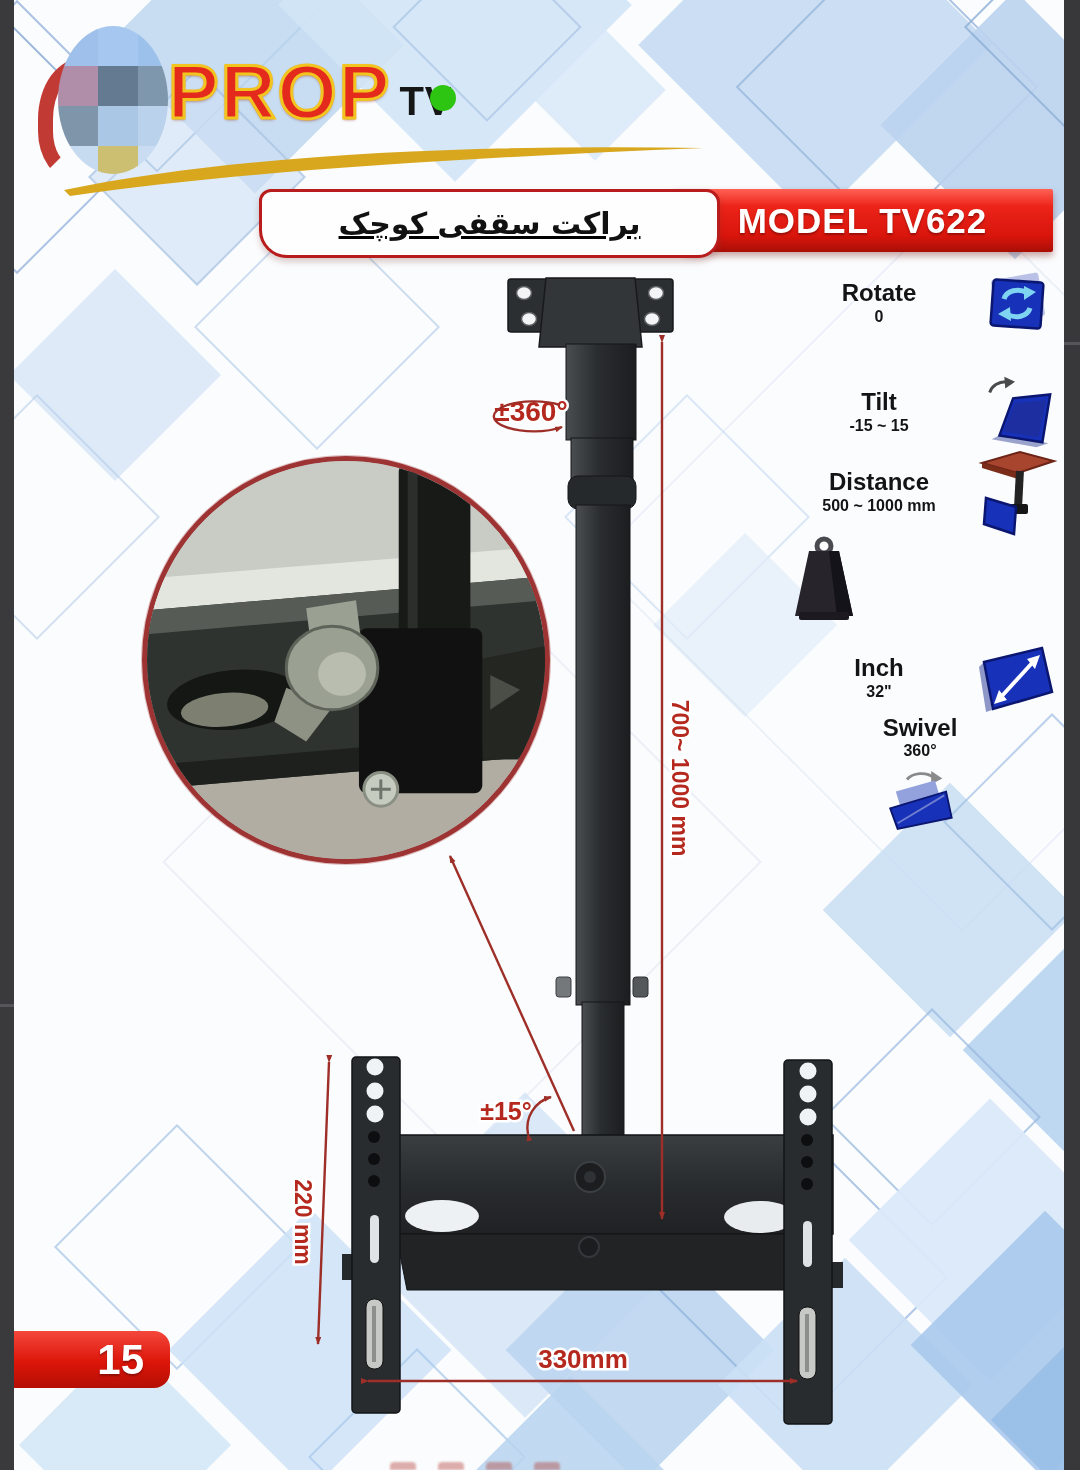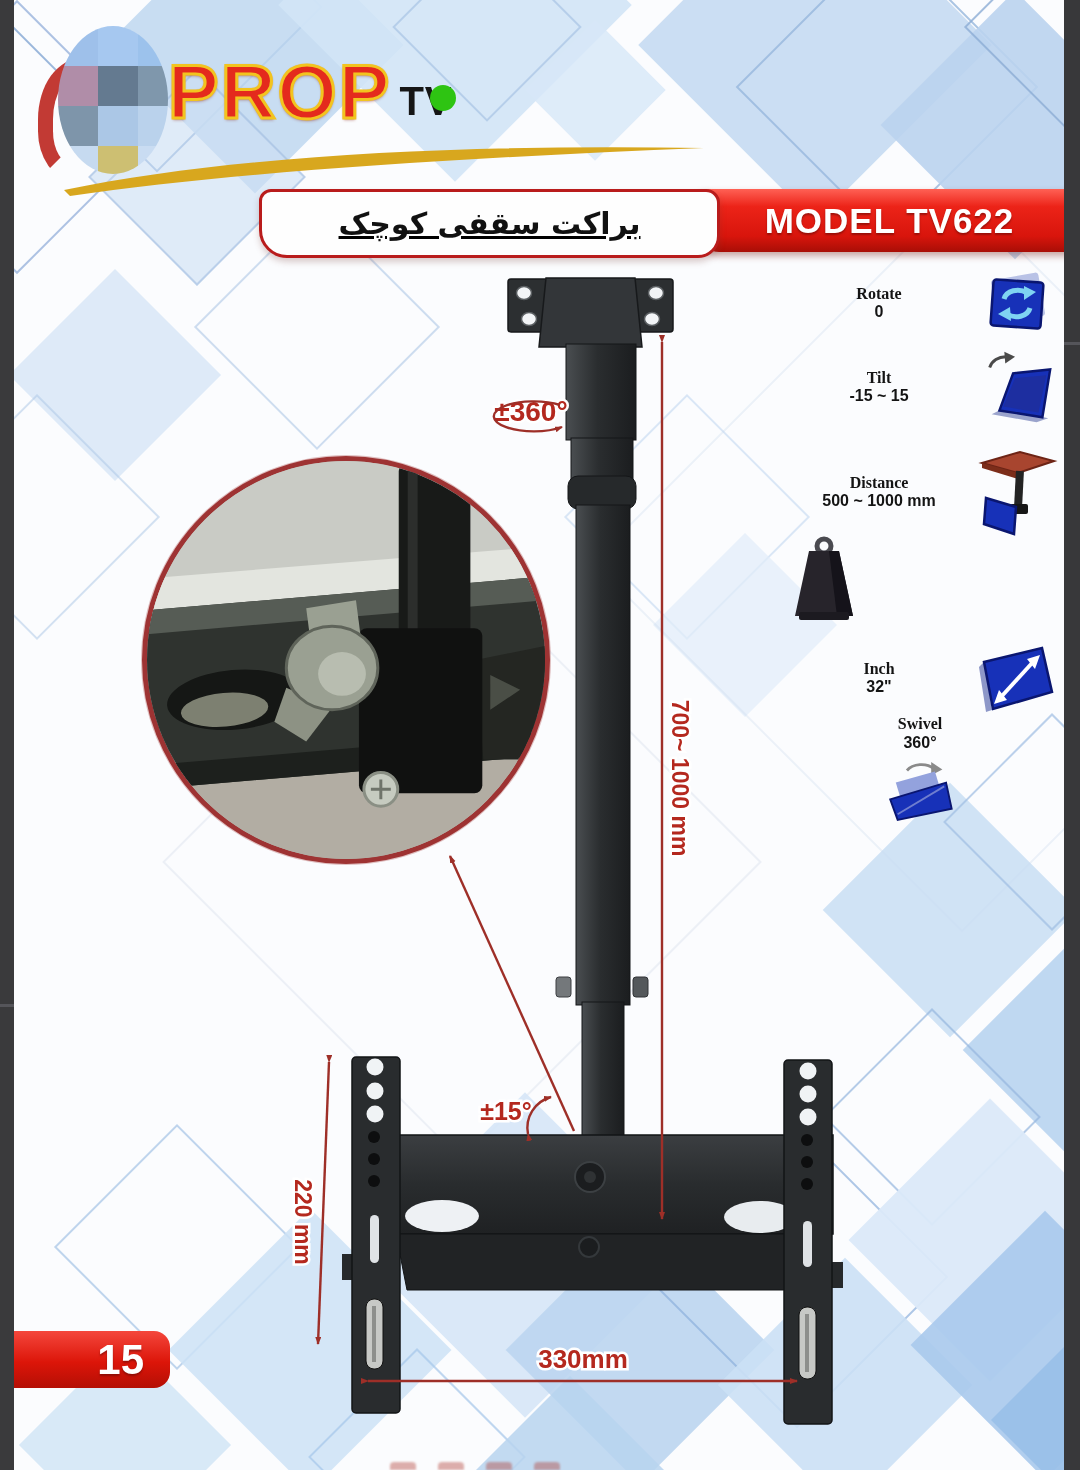--- a/index.html
+++ b/index.html
@@ -14,29 +14,29 @@
   .logo-red-fragment{position:absolute;left:18px;top:40px;width:58px;height:92px;border:15px solid #c23a34;border-right-color:transparent;border-bottom-color:transparent;border-radius:50% 50% 40% 40%;}
   .logo-gray-tri{position:absolute;left:72px;top:100px;width:0;height:0;border-left:11px solid transparent;border-right:11px solid transparent;border-bottom:26px solid #6d7073;transform:rotate(8deg);}
   .pixel-ellipse{position:absolute;left:38px;top:8px;width:110px;height:148px;border-radius:50%;overflow:hidden;z-index:2;}
   .pixel-ellipse .px{position:absolute;}
   .logo-text{position:absolute;left:148px;top:36px;display:flex;align-items:flex-end;z-index:3;}
   .brand{font-size:76px;font-weight:700;letter-spacing:2px;color:#e42a1d;-webkit-text-stroke:3px #f2c41f;text-shadow:0 0 2px #9c2014, 0 2px 3px rgba(140,30,15,.5);line-height:1;}
   .green-dot{position:absolute;left:50%;top:54%;width:26px;height:26px;margin:-13px 0 0 -13px;background:#2ec412;border-radius:50%;}
   .brand-suffix{font-size:40px;font-weight:700;color:#161616;margin-left:8px;padding-bottom:6px;letter-spacing:1px;}
   .swoosh{position:absolute;left:36px;top:120px;z-index:1;}
   
-  .banner-red{position:absolute;left:699px;top:189px;width:381px;height:63px;background:linear-gradient(#ff6155 0%,#ec2318 28%,#d8150c 75%,#a80e06 100%);border-radius:4px 2px 2px 20px;z-index:4;display:flex;align-items:center;justify-content:center;box-shadow:0 4px 7px rgba(120,30,20,.4);}
+  .banner-red{position:absolute;left:672px;top:189px;width:381px;height:63px;background:linear-gradient(#ff6155 0%,#ec2318 28%,#d8150c 75%,#a80e06 100%);border-radius:4px 2px 2px 20px;z-index:4;display:flex;align-items:center;justify-content:center;box-shadow:0 4px 7px rgba(120,30,20,.4);}
   .banner-model{color:#fff;font-size:35px;font-weight:700;letter-spacing:1px;text-shadow:0 2px 2px rgba(90,10,5,.5);}
   .banner-white{position:absolute;left:259px;top:189px;width:455px;height:63px;background:#fefefe;border:3px solid #b91c1c;border-radius:12px 14px 22px 28px;z-index:5;display:flex;align-items:center;justify-content:center;box-shadow:0 4px 6px rgba(120,60,50,.25);text-decoration:underline;}
   .banner-title{direction:rtl;font-family:"DejaVu Sans",sans-serif;font-size:30px;font-weight:700;color:#111;}
   
   .specs{position:absolute;left:782px;top:268px;width:276px;z-index:4;}
   .spec-row{position:absolute;left:0;width:276px;display:flex;align-items:center;}
   .spec-text{flex:1;text-align:center;color:#141414;}
-  .spec-label{font-size:16px;font-weight:700;line-height:1.1;font-family:Liberation Serif, serif;}
+  .spec-label{font-size:24px;font-weight:700;line-height:1.1;}
   .spec-value{font-size:16px;font-weight:700;line-height:1.2;}
   .spec-icon{width:82px;flex:none;display:flex;justify-content:center;}
   
   .inset-circle{position:absolute;left:142px;top:456px;width:398px;height:398px;border-radius:50%;border:5px solid #9e3333;overflow:hidden;background:#b7b9b2;z-index:3;box-shadow:0 0 0 1px rgba(158,51,51,.3);}
   
   .page-num{position:absolute;left:14px;top:1331px;width:156px;height:57px;background:linear-gradient(#f4473c,#dc1509 55%,#b40f05);border-radius:0 16px 16px 0;z-index:4;display:flex;align-items:center;justify-content:flex-end;padding-right:26px;box-sizing:border-box;padding-left:31px;}
   .page-num span{color:#fff;font-size:42px;font-weight:700;text-shadow:0 2px 2px rgba(90,10,5,.5);}
   .cutoff-frag{position:absolute;bottom:0;left:390px;width:240px;height:8px;z-index:4;opacity:.4;filter:blur(1px);display:flex;gap:22px;}
   .cutoff-frag i{display:block;width:26px;height:8px;background:#b03a30;border-radius:4px 4px 0 0;}
   svg{display:block;}
@@ -247,21 +247,21 @@
           <rect x="14" y="8" width="48" height="44" rx="3" fill="#b9c2e6" transform="rotate(-10 38 30)"></rect>
           <rect x="12" y="13" width="50" height="46" rx="3" fill="#1731b8" stroke="#0a1670" stroke-width="2.5" transform="rotate(4 37 36)"></rect>
           <path d="M24,31 a14,11 0 0 1 23,-6" fill="none" stroke="#7fd4f2" stroke-width="5"></path>
           <polygon points="44,18 56,24 44,32" fill="#7fd4f2"></polygon>
           <path d="M50,40 a14,11 0 0 1 -23,6" fill="none" stroke="#7fd4f2" stroke-width="5"></path>
           <polygon points="30,39 18,46 31,53" fill="#7fd4f2"></polygon>
         </svg>
       </div>
     </div>
 
-    <div class="spec-row" style="top:77px;">
+    <div class="spec-row" style="top:102px;">
       <div class="spec-text">
         <div class="spec-label">Tilt</div>
         <div class="spec-value">-15 ~ 15</div>
       </div>
       <div class="spec-icon">
         <svg width="84" height="84" viewBox="0 0 84 84">
           <path d="M14,22 a17,15 0 0 1 17,-11" fill="none" stroke="#4a4a4a" stroke-width="3"></path>
           <polygon points="29,6 40,11 30,18" fill="#4a4a4a"></polygon>
           <polygon points="16,70 62,78 74,74 28,64" fill="#9aa3cc"></polygon>
           <polygon points="24,66 68,73 76,24 38,28" fill="#1731b8" stroke="#0a1670" stroke-width="2.5"></polygon>

